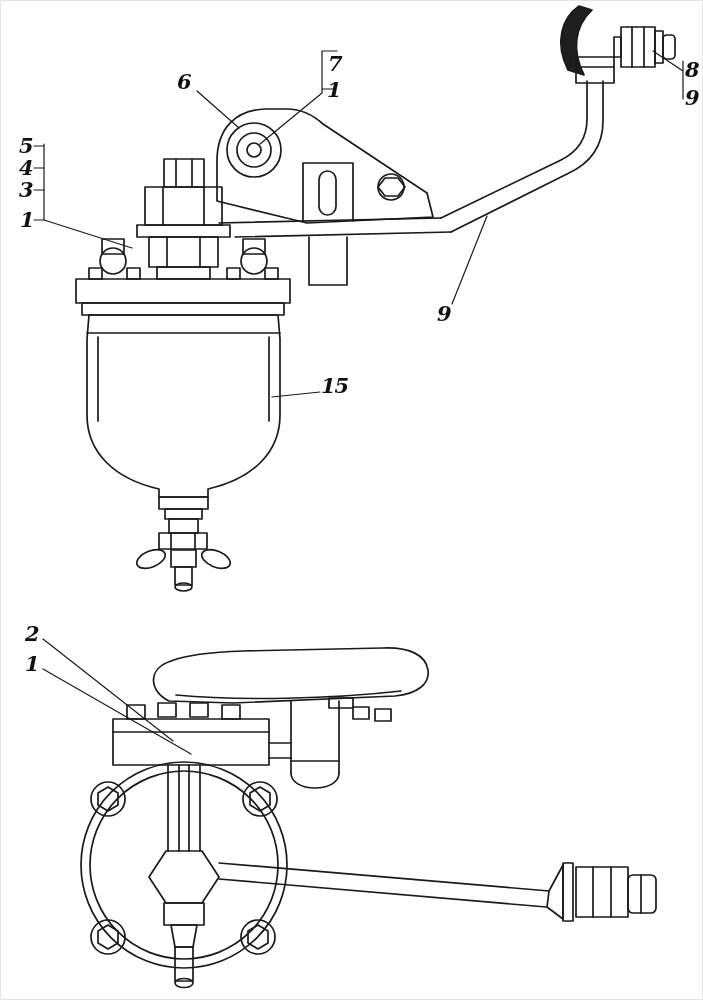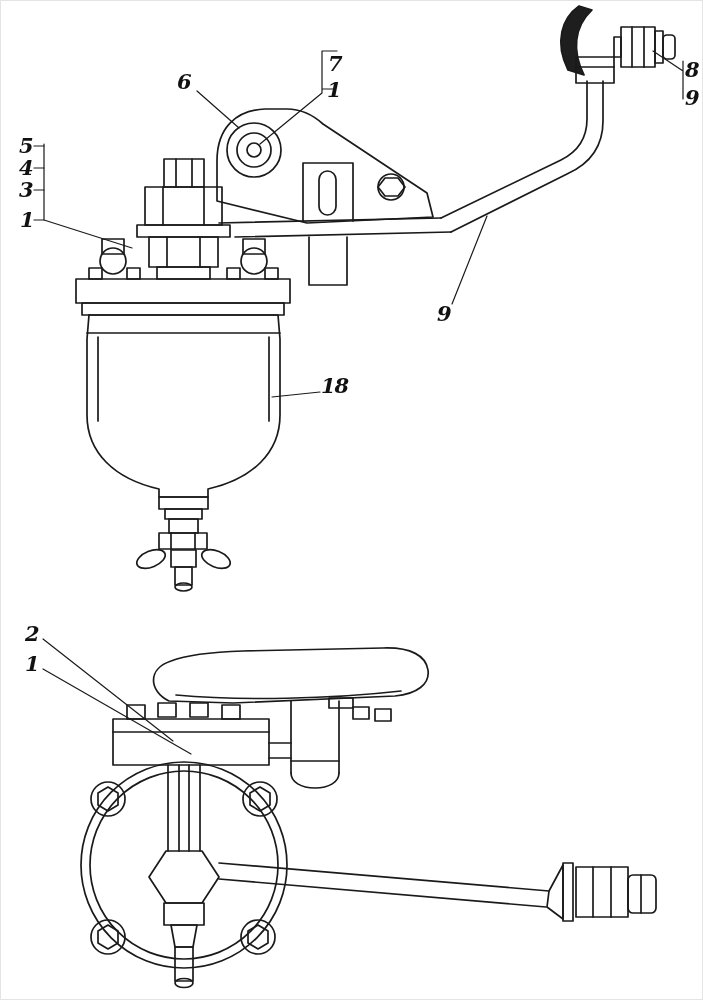--- a/index.html
+++ b/index.html
@@ -210,18 +210,18 @@
 <span class="callout" style="left:19px;top:208px">1</span>
 
 <span class="callout" style="left:176px;top:70px">6</span>
 <span class="callout" style="left:327px;top:52px">7</span>
 <span class="callout" style="left:326px;top:78px">1</span>
 
 <span class="callout" style="left:684px;top:58px">8</span>
 <span class="callout" style="left:684px;top:86px">9</span>
 
 <span class="callout" style="left:436px;top:302px">9</span>
-<span class="callout" style="left:320px;top:374px">18</span>
+<span class="callout" style="left:320px;top:374px">15</span>
 
 <span class="callout" style="left:24px;top:622px">2</span>
 <span class="callout" style="left:24px;top:652px">1</span>
 
 </div>
 
 </body></html>

